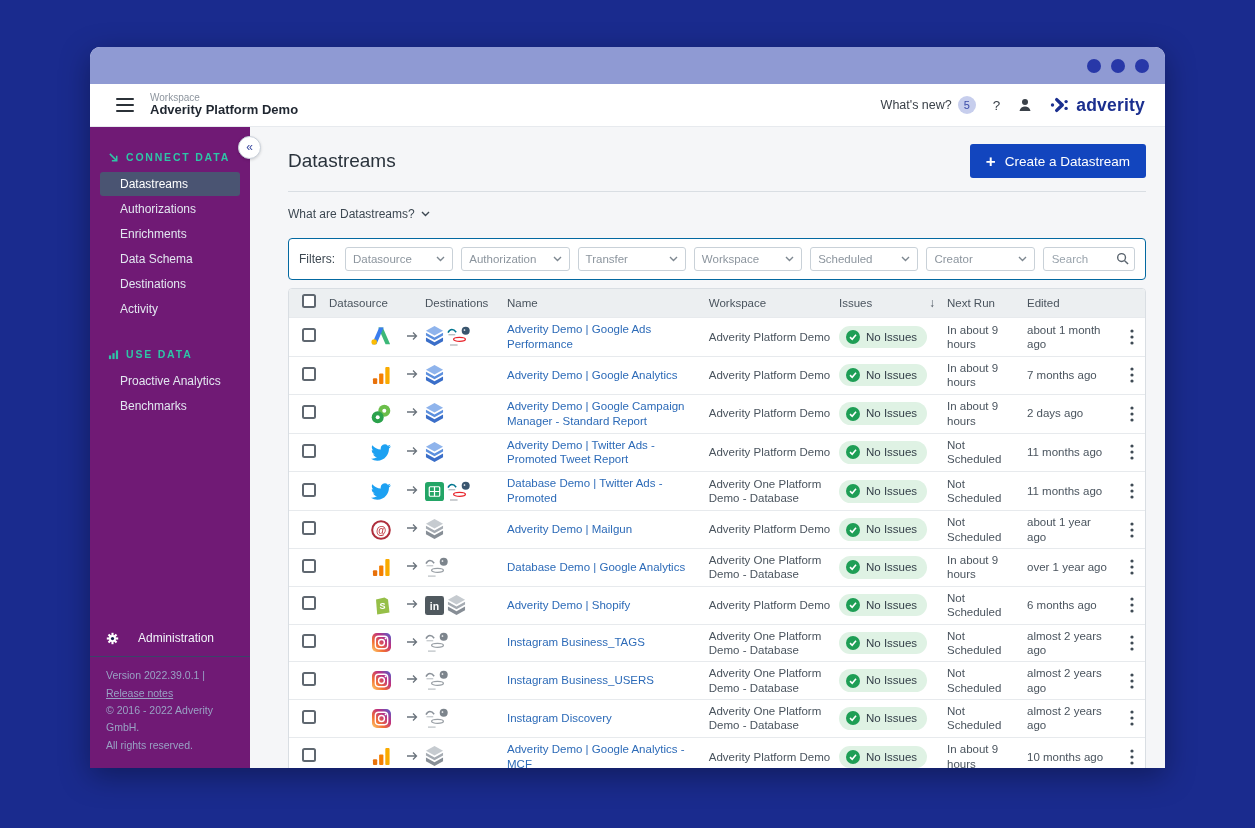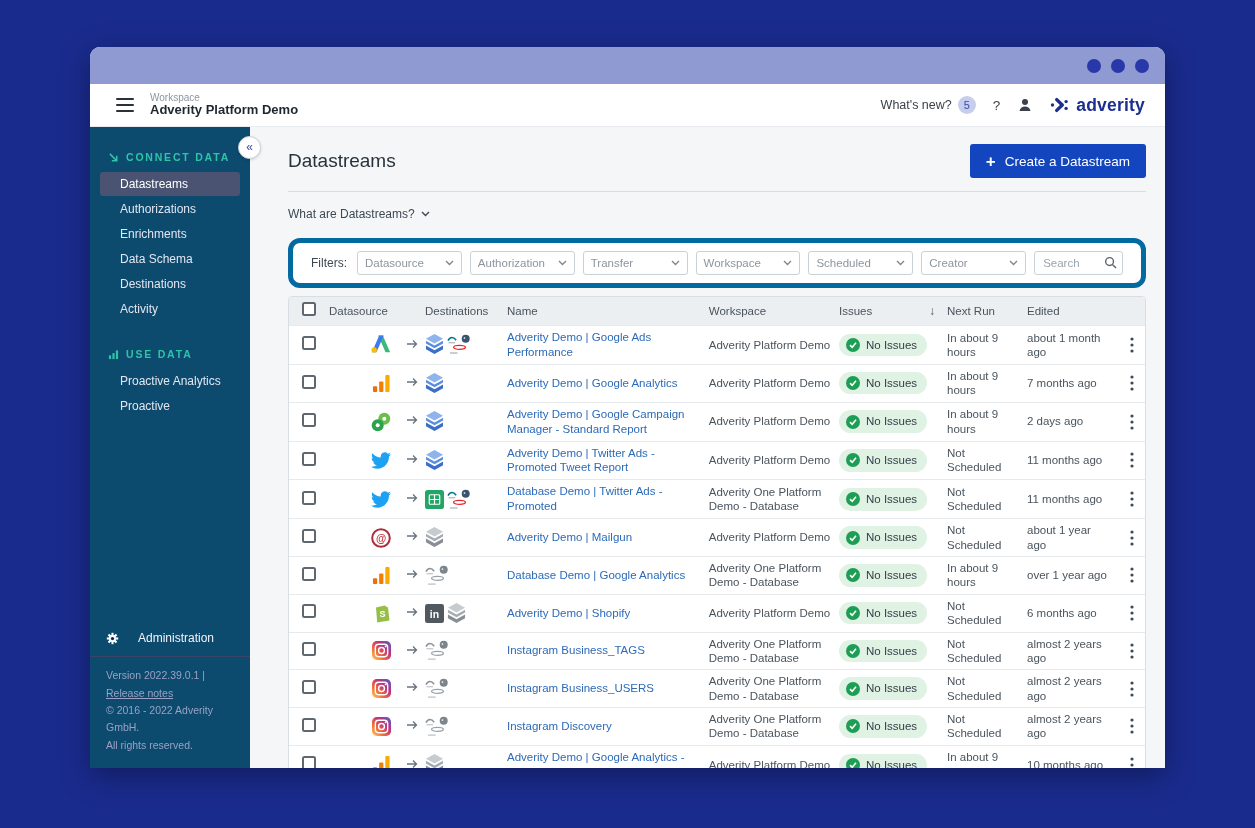--- a/index.html
+++ b/index.html
@@ -29,42 +29,42 @@
   .badge-count { width:18px; height:18px; border-radius:50%; background:#C7CEED; color:#3A4BA8; font-size:11px; display:flex; align-items:center; justify-content:center; }
   .help-q { font-size:13.5px; color:#3A4149; cursor:pointer; }
   .brand { display:flex; align-items:center; gap:7px; }
   .brand-text { font-size:17.5px; font-weight:bold; color:#1B2F8F; letter-spacing:.2px;text-align:right; }
   
   .app-body { display:flex; height:641px; position:relative; }
   .collapse-btn { position:absolute; left:148px; top:9px; width:23px; height:23px; border-radius:50%;
     background:#fff; border:1px solid #C9D0DA; color:#3A4AA0; font-size:12px; line-height:21px; text-align:center;
     cursor:pointer; z-index:6; box-shadow:0 1px 3px rgba(0,0,0,.15); }
   
-  .sidebar { width:160px; background:#0c4a6e; color:#E7EAF3; display:flex; flex-direction:column; padding-top:24px; flex-shrink:0; }
+  .sidebar { width:160px; background:#701a75; color:#E7EAF3; display:flex; flex-direction:column; padding-top:24px; flex-shrink:0; }
   .side-section { padding:0 10px; }
   .side-section + .side-section { margin-top:26px; }
   .sec-head { display:flex; align-items:center; gap:7px; font-size:10.5px; font-weight:bold; letter-spacing:1.8px;
     color:#2EC5A6; padding:0 8px; margin-bottom:9px; }
   .side-item { font-size:12px; color:#E2E6F0; padding:5px 8px 5px 20px; border-radius:3px; cursor:pointer; margin-bottom:1px; }
   .side-item.active { background:#4A5472; color:#fff; }
   .side-bottom { margin-top:auto; }
   .admin-row { display:flex; align-items:center; gap:19px; padding:11px 16px; font-size:12px; color:#F2F4FA; cursor:pointer; }
   .version-block { border-top:1px solid #3A4468; padding:10px 16px 14px; font-size:10.5px; color:#99A2C4; line-height:1.65; }
   .version-block a { color:#99A2C4; text-decoration:underline; cursor:pointer; }
   
   .main { flex:1; background:#F5F6F8; padding:16px 19px 0 38px; overflow:hidden; }
   .title-row { display:flex; justify-content:space-between; align-items:center; height:36px; margin-bottom:12px; }
   .page-title { font-size:19px; font-weight:500; color:#2A333C; }
   .create-btn { display:flex; align-items:center; gap:9px; background:#1245BE; color:#fff; border:none;
     font-size:13.5px; height:34px; padding:0 16px; border-radius:3px; cursor:pointer; font-family:inherit; }
   .create-plus { font-size:17px; font-weight:bold; line-height:1; }
   .title-divider { border:none; border-top:1px solid #D9DEE3; }
   .what-link { display:inline-flex; align-items:center; gap:6px; font-size:12px; color:#3D4852; margin:15px 0 17px; cursor:pointer; }
   
-  .filters-card { background:#fff; border:5px solid #0369a1; border-radius:12px; padding:8px 18px;
+  .filters-card { background:#fff; border:1px solid #0369a1; border-radius:4px; padding:8px 10px;
     display:flex; align-items:center; gap:8px; margin-bottom:8px; }
   .filters-label { font-size:12px; color:#3D4852; margin-right:2px; white-space:nowrap; }
   .fselect { flex:1; height:24px; border:1px solid #C9D1D8; border-radius:3px; background:#fff; padding:0 7px;
     font-size:11.5px; color:#8C959E; display:flex; align-items:center; justify-content:space-between; cursor:pointer; min-width:0; }
   .fsearch { flex:1; position:relative; min-width:0; }
   .fsearch input { width:100%; height:24px; border:1px solid #C9D1D8; border-radius:3px; padding:0 24px 0 8px;
     font-size:11.5px; color:#5A646E; font-family:inherit; outline:none; }
   .fsearch input::placeholder { color:#9AA4AD; }
   .fsearch .mag { position:absolute; right:6px; top:5px; }
   
@@ -151,21 +151,21 @@
       <div class="side-section">
         <div class="sec-head">
           <svg width="11" height="11" viewBox="0 0 12 12">
               <rect x="1" y="7" width="2.4" height="4" fill="#2EC5A6"></rect>
               <rect x="4.8" y="4.5" width="2.4" height="6.5" fill="#2EC5A6"></rect>
               <rect x="8.6" y="1.5" width="2.4" height="9.5" fill="#2EC5A6"></rect>
             </svg>
           <span>USE DATA</span>
         </div>
         <div class="side-item">Proactive Analytics</div>
-        <div class="side-item">Proactive</div>
+        <div class="side-item">Benchmarks</div>
       </div>
       <div class="side-bottom">
         <div class="admin-row">
           <svg width="13" height="13" viewBox="0 0 16 16">
             <g fill="#fff">
                 <rect x="6.7" y="1" width="2.6" height="14"></rect>
                 <rect x="1" y="6.7" width="14" height="2.6"></rect>
                 <rect x="6.7" y="1" width="2.6" height="14" transform="rotate(45 8 8)"></rect>
                 <rect x="6.7" y="1" width="2.6" height="14" transform="rotate(-45 8 8)"></rect>
               </g>

